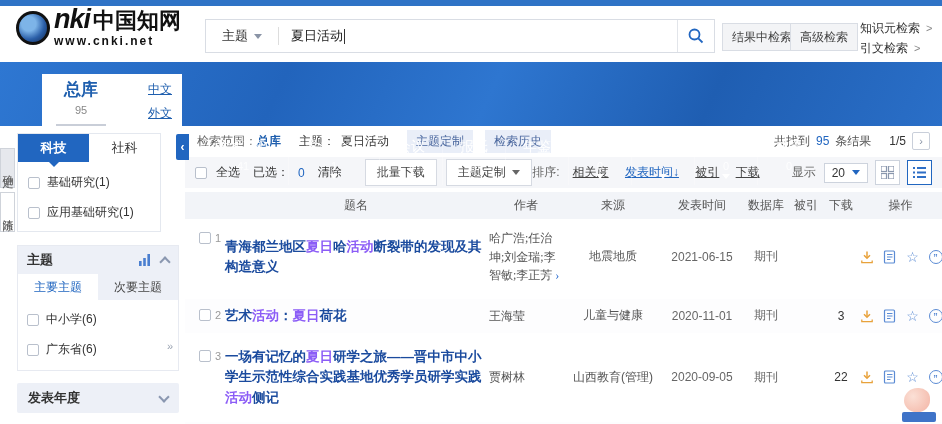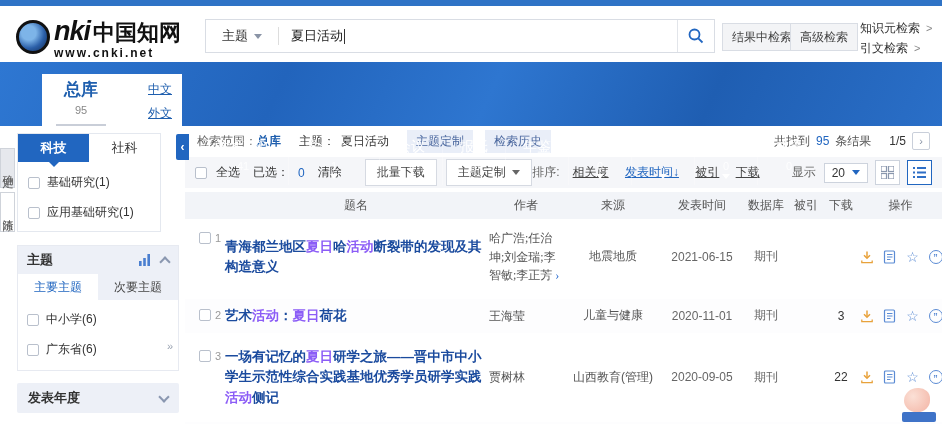--- a/index.html
+++ b/index.html
@@ -1,21 +1,21 @@
 <!DOCTYPE html>
 <html><head>
 <meta charset="utf-8">
 <style>
   html,body{margin:0;padding:0;}
   body{width:942px;height:424px;position:relative;overflow:hidden;background:#fff;
        font-family:"Liberation Sans","DejaVu Sans",sans-serif;font-size:12px;color:#333;}
   
   .topstrip{position:absolute;top:0;left:0;right:0;height:6px;background:#2f73c6;}
   .header{position:absolute;top:6px;left:0;right:0;height:56px;background:#fff;}
-  .logo{position:absolute;left:16px;top:12px;display:flex;align-items:flex-start;cursor:pointer;}
+  .logo{position:absolute;left:16px;top:0;display:flex;align-items:center;cursor:pointer;}
   .globe{width:34px;height:34px;border-radius:50%;margin-top:2px;
          background:radial-gradient(circle at 35% 35%,#7db4e8 0 28%,#2b5fa8 60%,#10264c 100%);
          border:3px solid #111;box-sizing:border-box;}
   .logo-text{margin-left:4px;line-height:1;}
   .logo-latin{font-size:27px;font-weight:bold;font-style:italic;color:#111;letter-spacing:-1px;}
   .logo-cn{font-size:22px;font-weight:bold;color:#111;font-family:"DejaVu Serif","Liberation Serif",serif;margin-left:3px;}
   .logo-site{font-size:12px;font-weight:bold;color:#111;letter-spacing:2px;margin-top:2px;}
   .searchbox{position:absolute;left:205px;top:13px;width:510px;height:34px;border:1px solid #d9dde4;
              display:flex;align-items:stretch;box-sizing:border-box;background:#fff;}
   .sfield{width:72px;display:flex;align-items:center;justify-content:center;gap:6px;color:#333;font-size:13px;cursor:pointer;}

